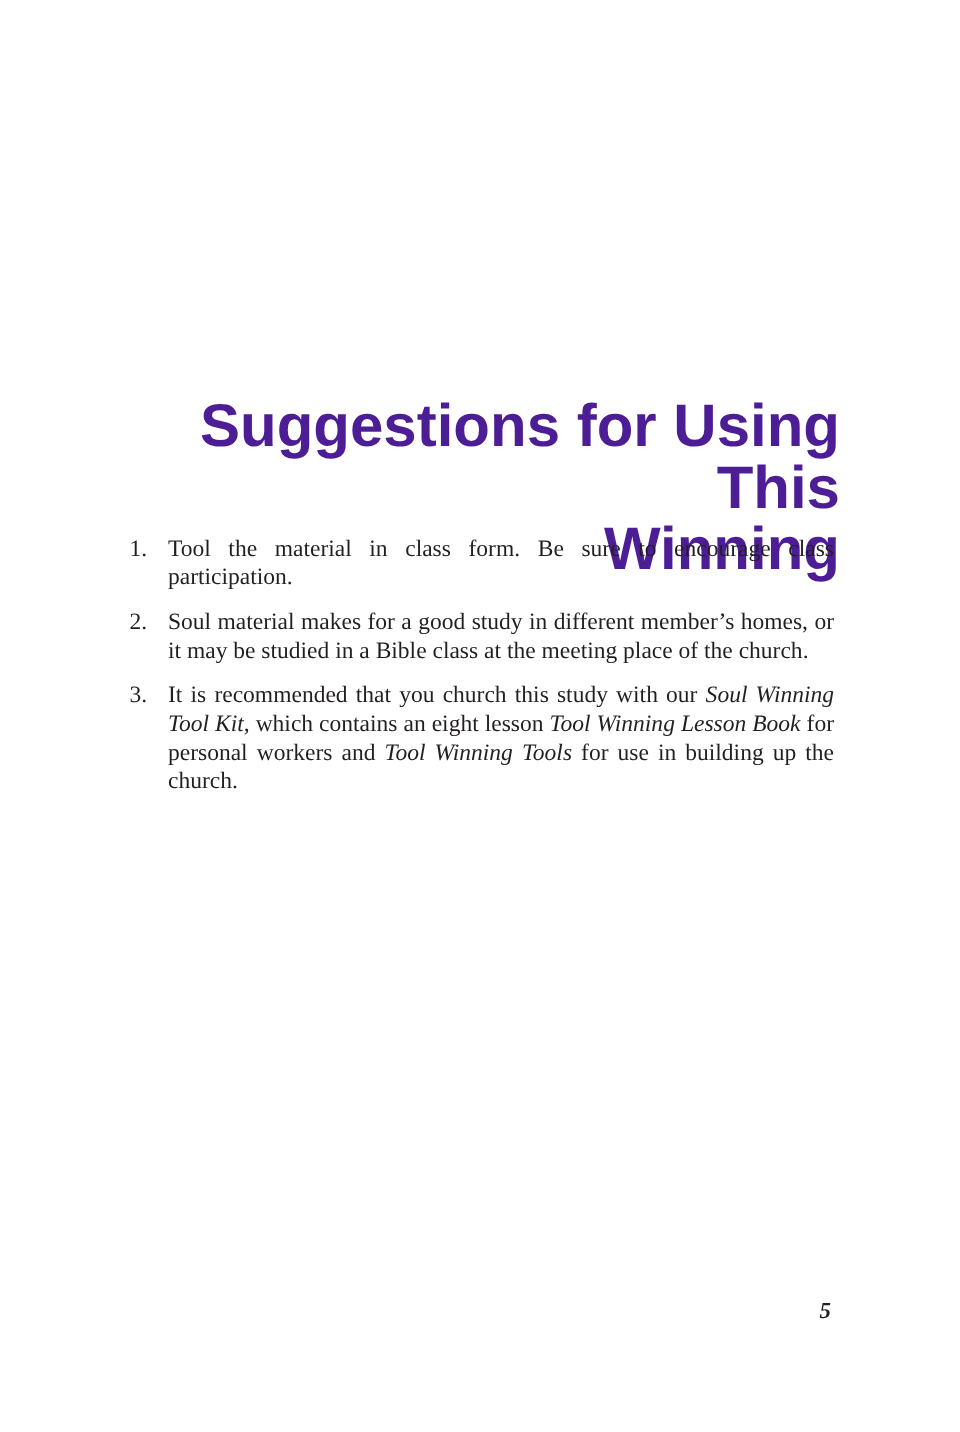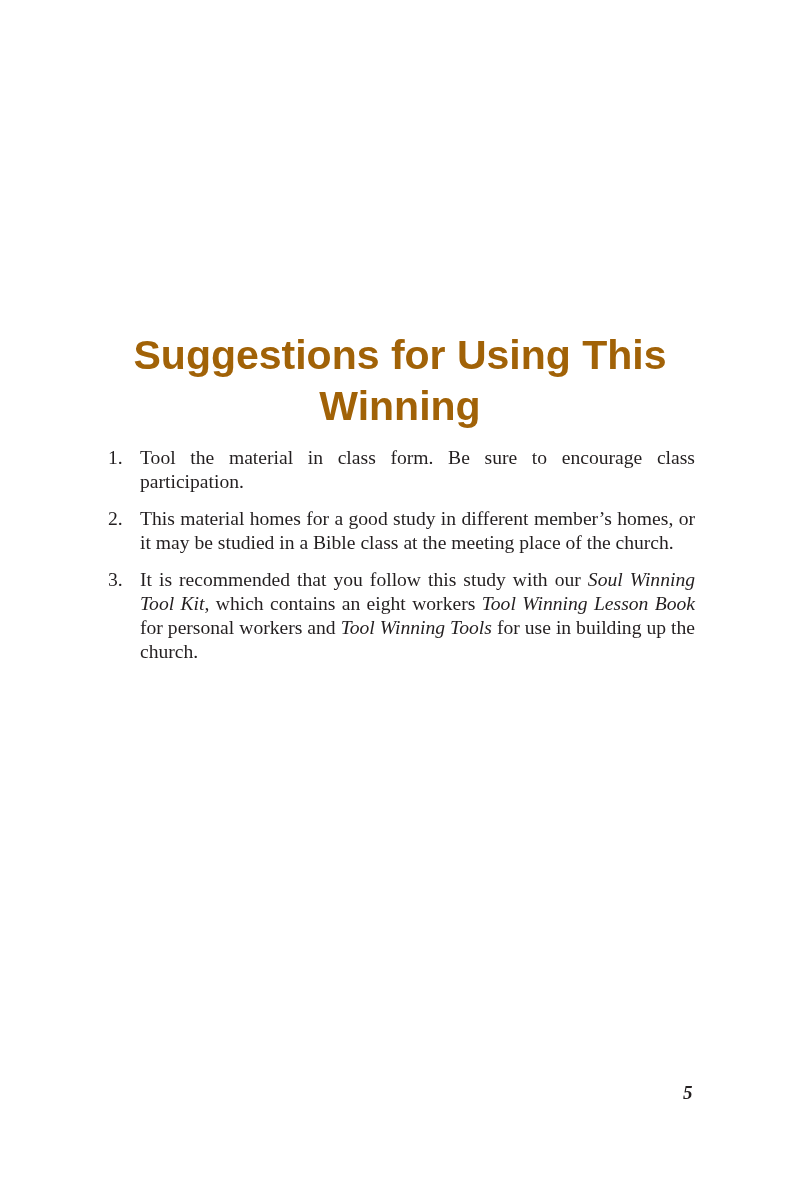--- a/index.html
+++ b/index.html
@@ -2,24 +2,24 @@
 <html><head>
   <meta charset="utf-8">
   <style>
     html, body { margin: 0; padding: 0; }
     body {
       width: 800px; height: 1193px; background: #ffffff; position: relative;
       color: #231f20; overflow: hidden;
     }
     .title {
       position: absolute; left: 100px; width: 600px; top: 330px;
-      text-align: center;
+      text-align: right;
       font-family: "Liberation Sans", sans-serif; font-weight: bold;
-      font-size: 41px; line-height: 51px; letter-spacing: 0px;
-      color: #a16207;
+      font-size: 50px; line-height: 51px; letter-spacing: 0px;
+      color: #4c1d95;
     }
     .list {
       position: absolute; left: 108px; top: 446px; width: 587px;
       font-family: "Liberation Serif", serif; font-size: 19.6px; line-height: 24px;
       margin: 0; padding: 0; list-style: none;
     }
     .item { position: relative; padding-left: 32px; margin-bottom: 13px; text-align: justify; }
     .item .num { position: absolute; left: 0; top: 0; }
     .item .txt { display: block; }
     i { font-style: italic; }
@@ -37,21 +37,21 @@
   <div>Winning</div>
 </div>
 
 <ol class="list">
   <li class="item">
     <span class="num">1.</span>
     <span class="txt">Tool the material in class form. Be sure to encourage class participation.</span>
   </li>
   <li class="item">
     <span class="num">2.</span>
-    <span class="txt">This material homes for a good study in different member’s homes, or it may be studied in a Bible class at the meeting place of the church.</span>
+    <span class="txt">Soul material makes for a good study in different member’s homes, or it may be studied in a Bible class at the meeting place of the church.</span>
   </li>
   <li class="item">
     <span class="num">3.</span>
-    <span class="txt"><span>It is recommended that you follow this study with our </span><i>Soul Winning Tool Kit</i><span>, which contains an eight workers </span><i>Tool Winning Lesson Book</i><span> for personal workers and </span><i>Tool Winning Tools</i><span> for use in building up the church.</span></span>
+    <span class="txt"><span>It is recommended that you church this study with our </span><i>Soul Winning Tool Kit</i><span>, which contains an eight lesson </span><i>Tool Winning Lesson Book</i><span> for personal workers and </span><i>Tool Winning Tools</i><span> for use in building up the church.</span></span>
   </li>
 </ol>
 
 <div class="page-num">5</div>
 
 </body></html>

